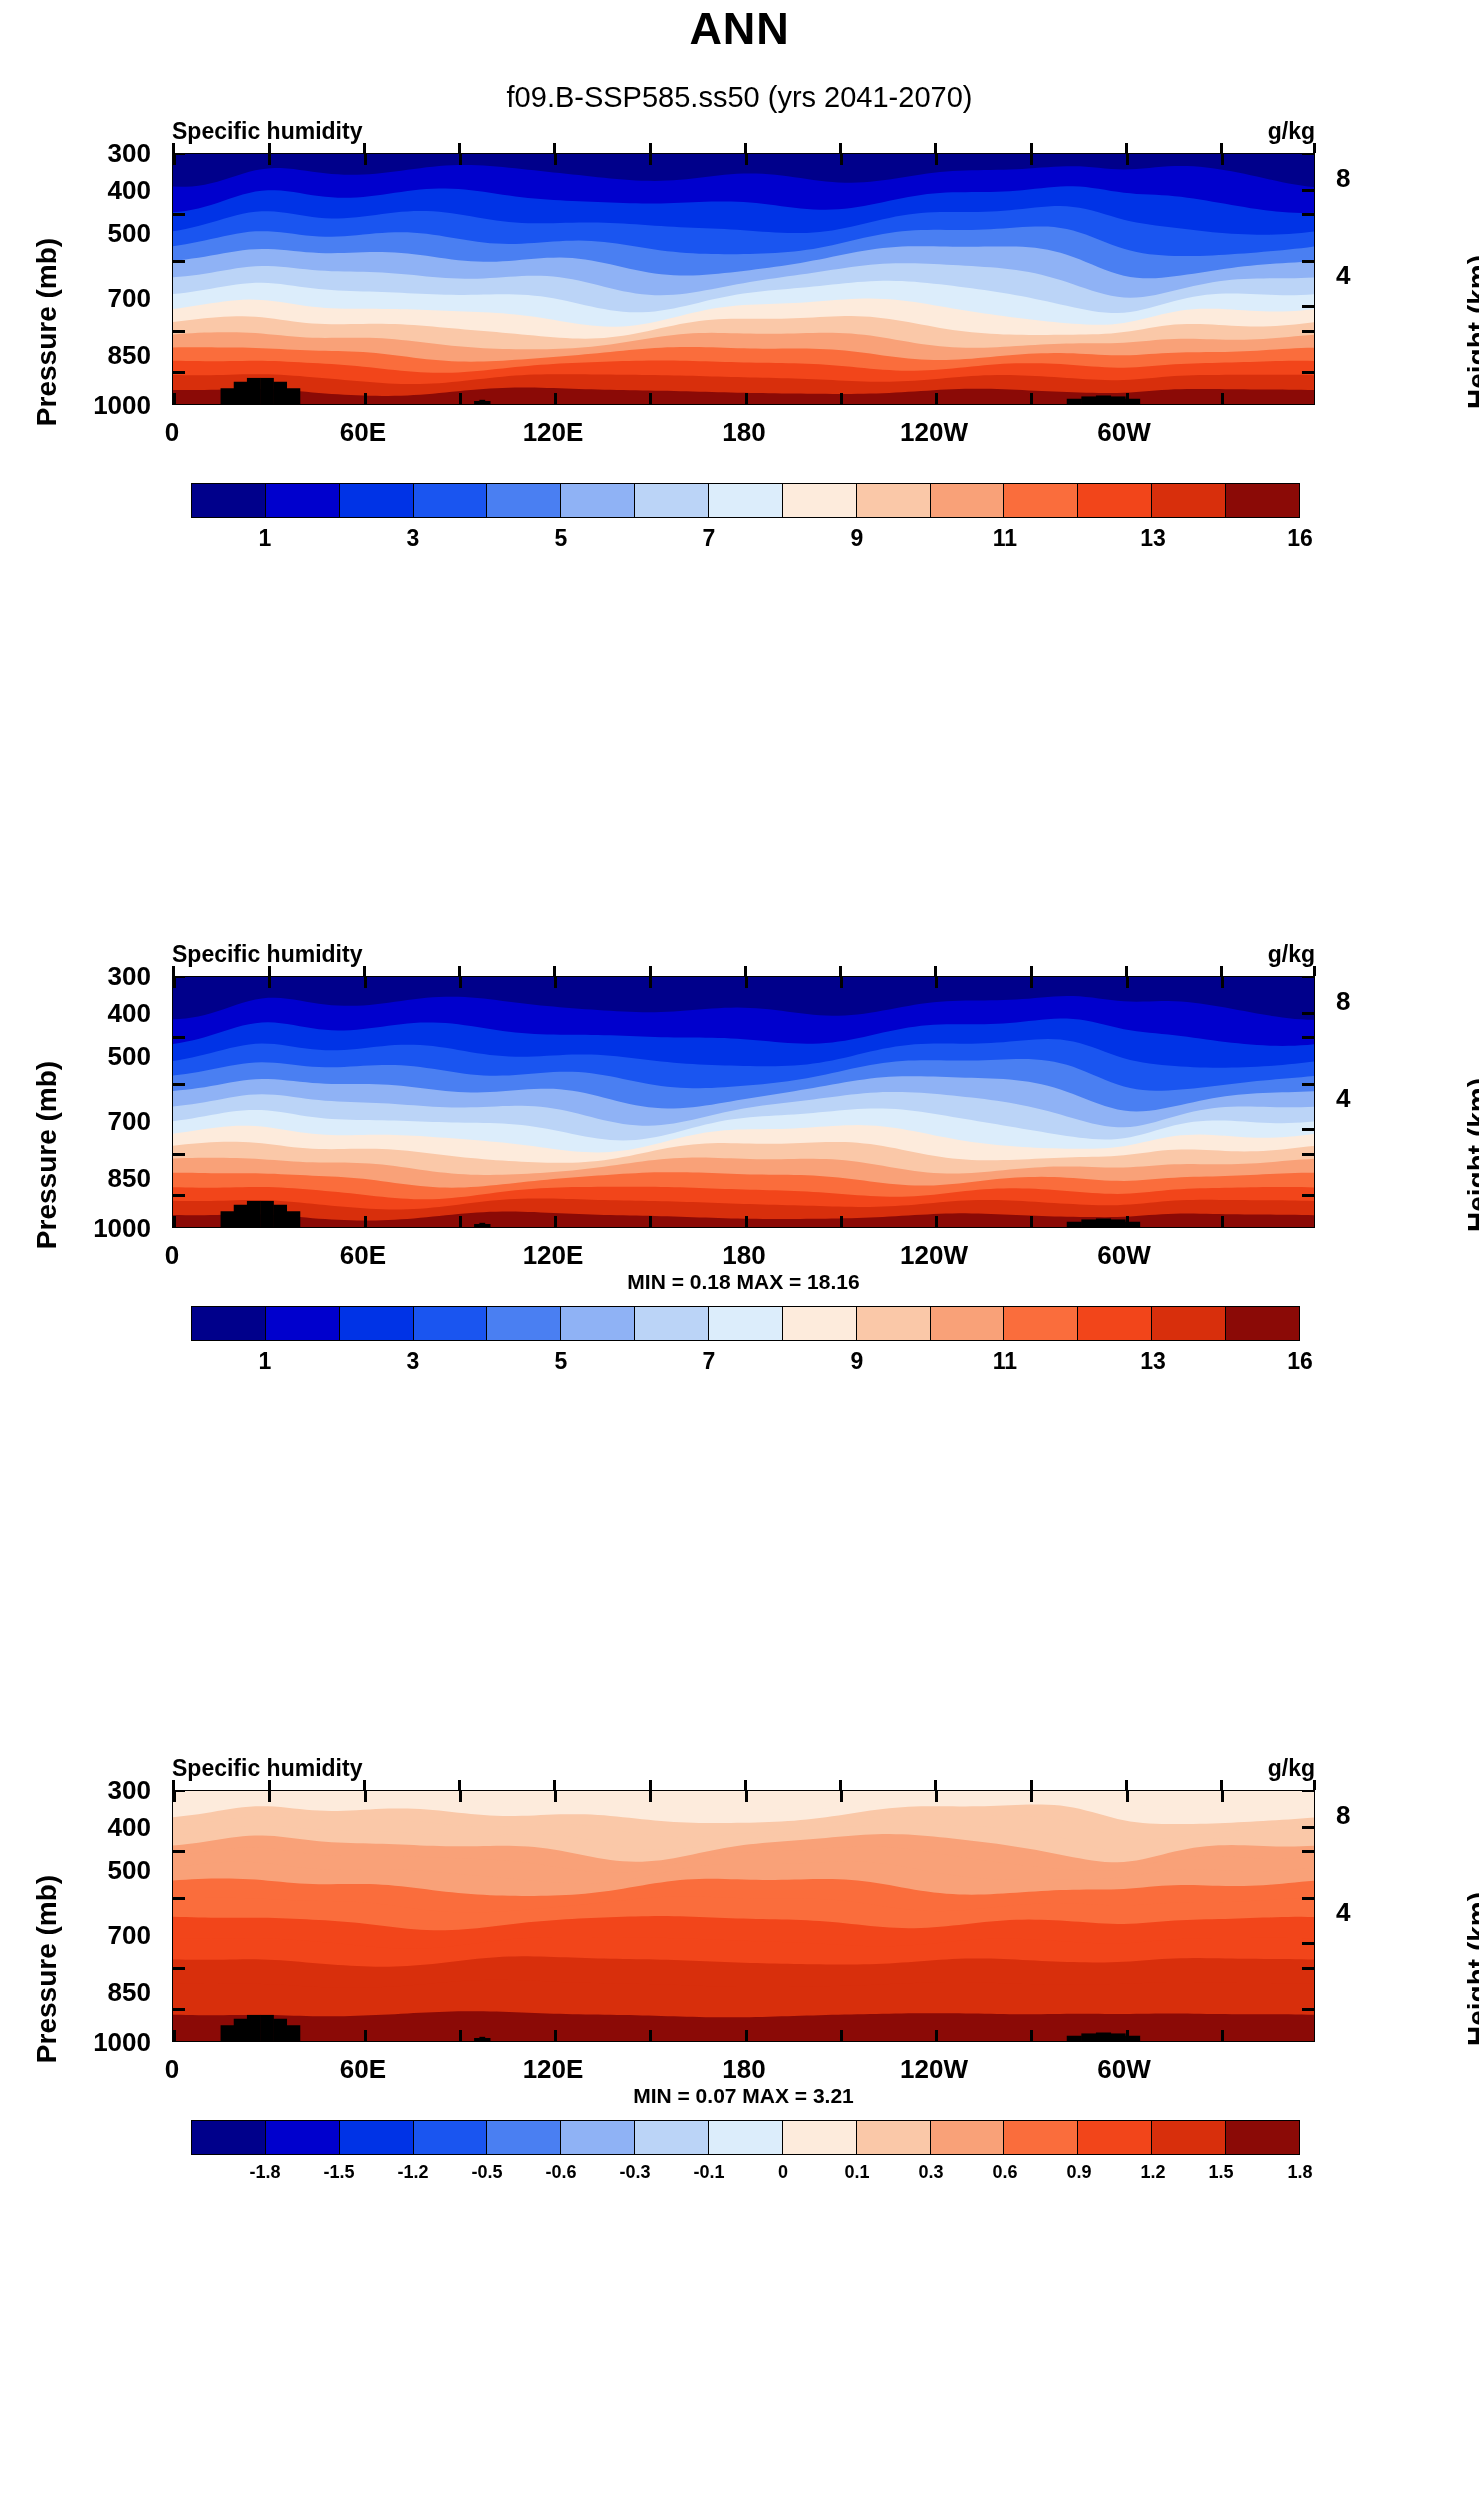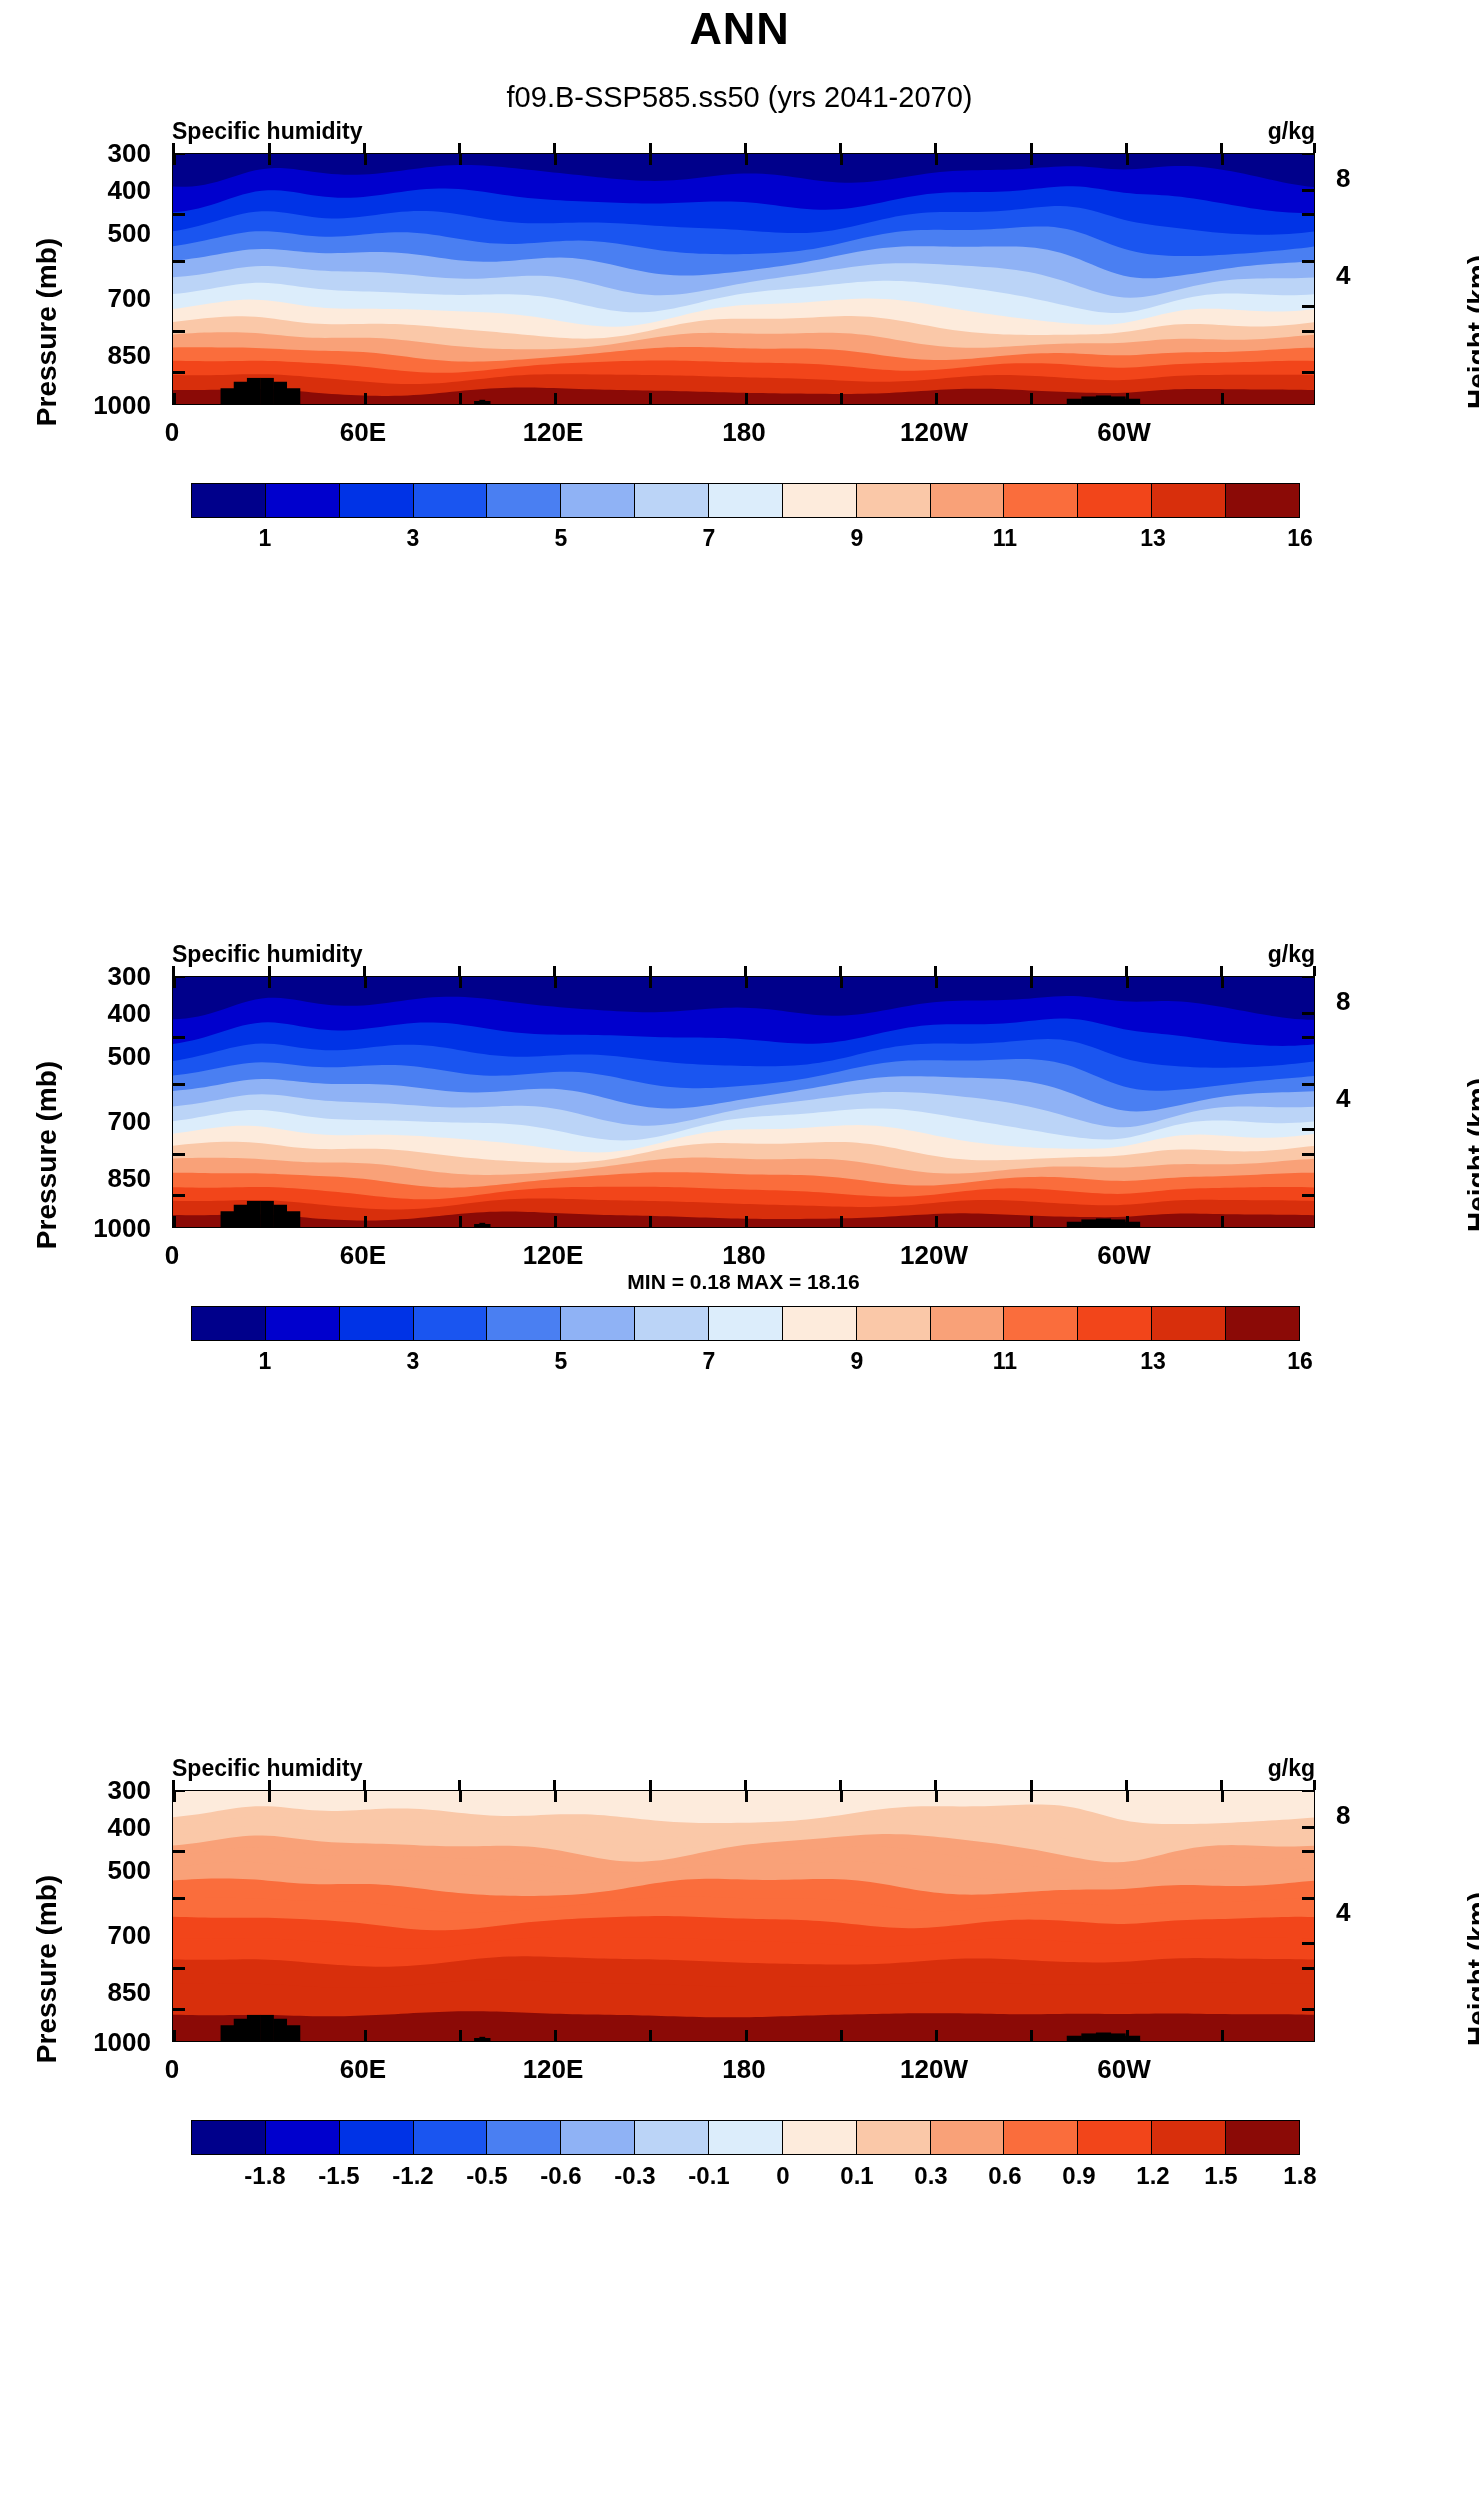--- a/index.html
+++ b/index.html
@@ -90,21 +90,21 @@
     position:absolute; height:35px;
     border:1.7px solid #000; display:flex;
   }
   .colorbar .cell{ flex:1 1 0; height:100%; border-right:0.8px solid #000; }
   .colorbar .cell:last-child{ border-right:none; }
   .cb-labels{ position:absolute; height:30px; }
   .cb-labels .cbl{
     position:absolute; top:0; transform:translateX(-50%);
     font-size:23px; font-weight:bold; white-space:nowrap;
   }
-  .cb-labels.small .cbl{ font-size:24px; }
+  .cb-labels.small .cbl{ font-size:18px; }
 
   
   svg.contours{ display:block; width:100%; height:100%; }
 </style>
 </head>
 <body>
 
 <div id="main-title">ANN</div>
 
 <div class="panel" id="panel-1">
@@ -508,20 +508,21 @@
 
   <div class="xlabels" style="top:336px;">
     <div class="xl" style="left:0px;">0</div>
     <div class="xl" style="left:191px;">60E</div>
     <div class="xl" style="left:381px;">120E</div>
     <div class="xl" style="left:572px;">180</div>
     <div class="xl" style="left:762px;">120W</div>
     <div class="xl" style="left:952px;">60W</div>
   </div>
 
+  <div class="minmax" style="top:366px;">MIN =   0.07  MAX =   3.21</div>
 
   <div class="colorbar-wrap" style="top:402px;">
     <div class="colorbar" style="left:191px; width:1109px;">
         <div class="cell" style="background: rgb(0, 0, 139);"></div>
         <div class="cell" style="background: rgb(0, 0, 205);"></div>
         <div class="cell" style="background: rgb(0, 51, 230);"></div>
         <div class="cell" style="background: rgb(26, 85, 240);"></div>
         <div class="cell" style="background: rgb(74, 127, 242);"></div>
         <div class="cell" style="background: rgb(143, 178, 245);"></div>
         <div class="cell" style="background: rgb(187, 212, 247);"></div>

